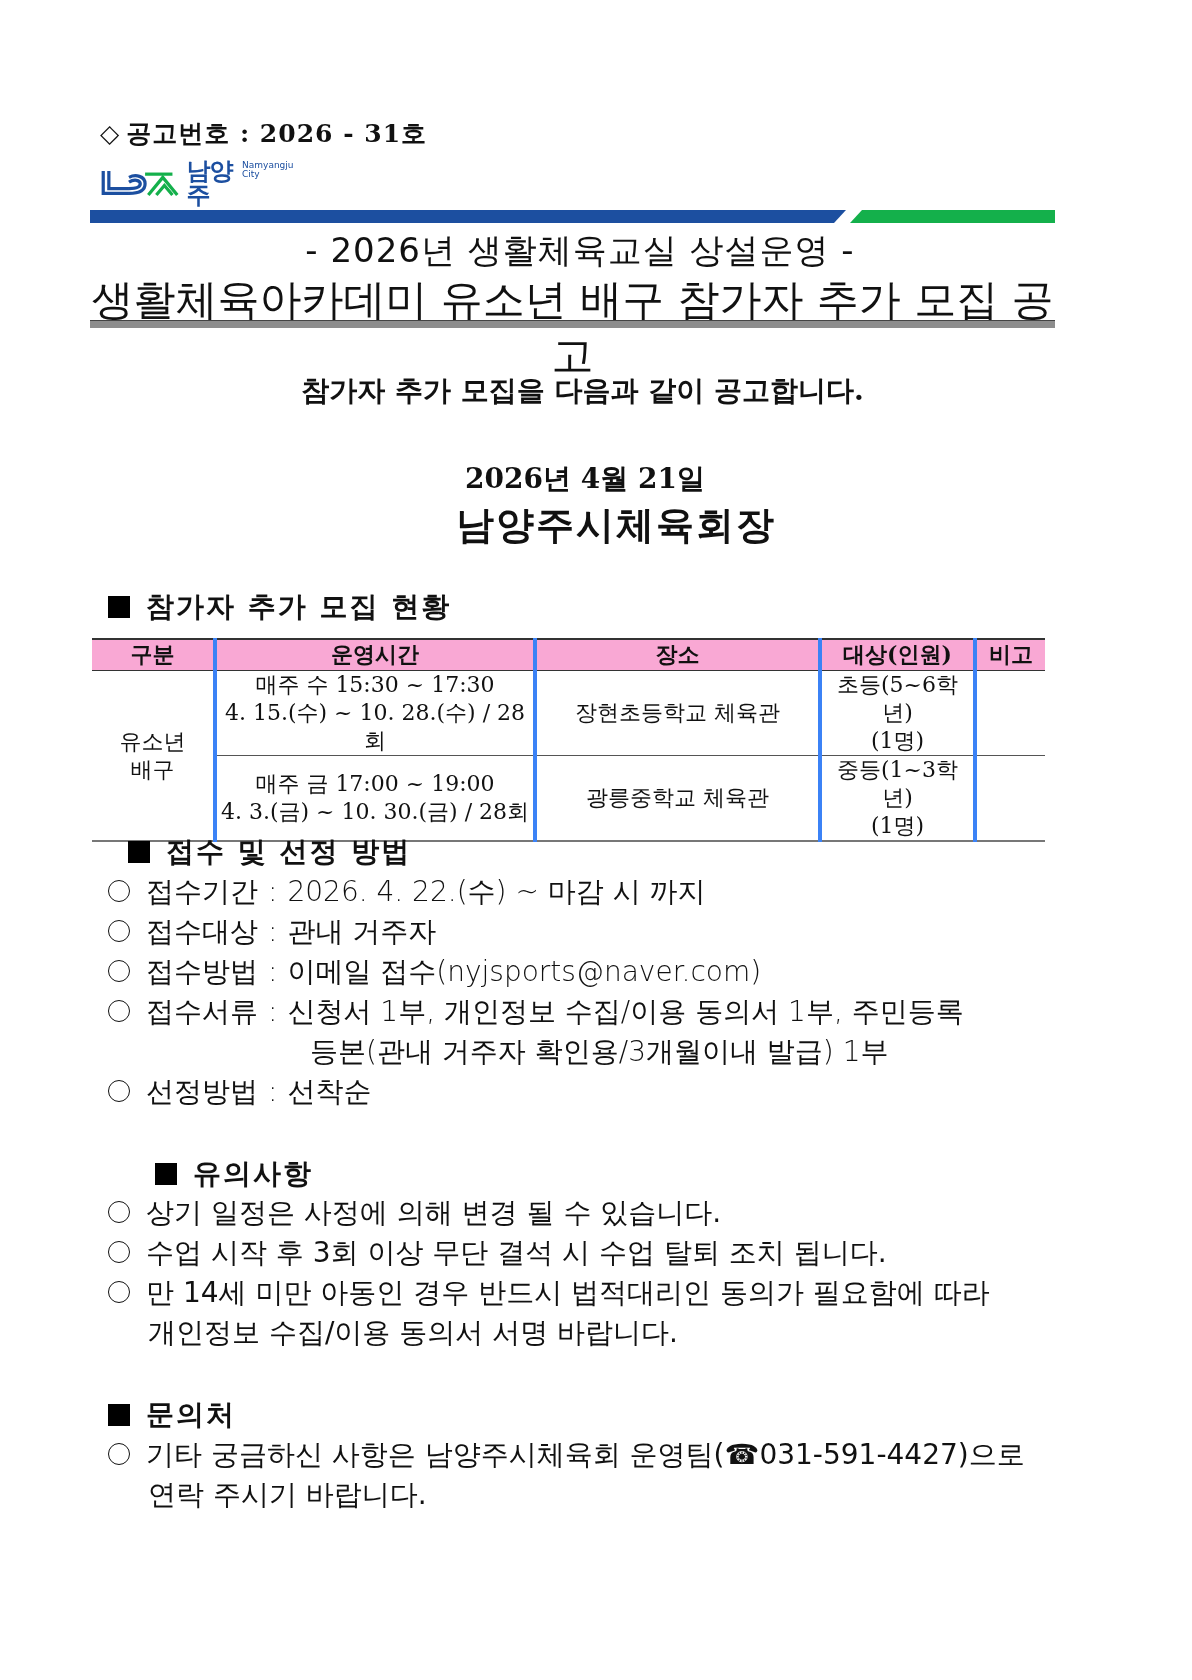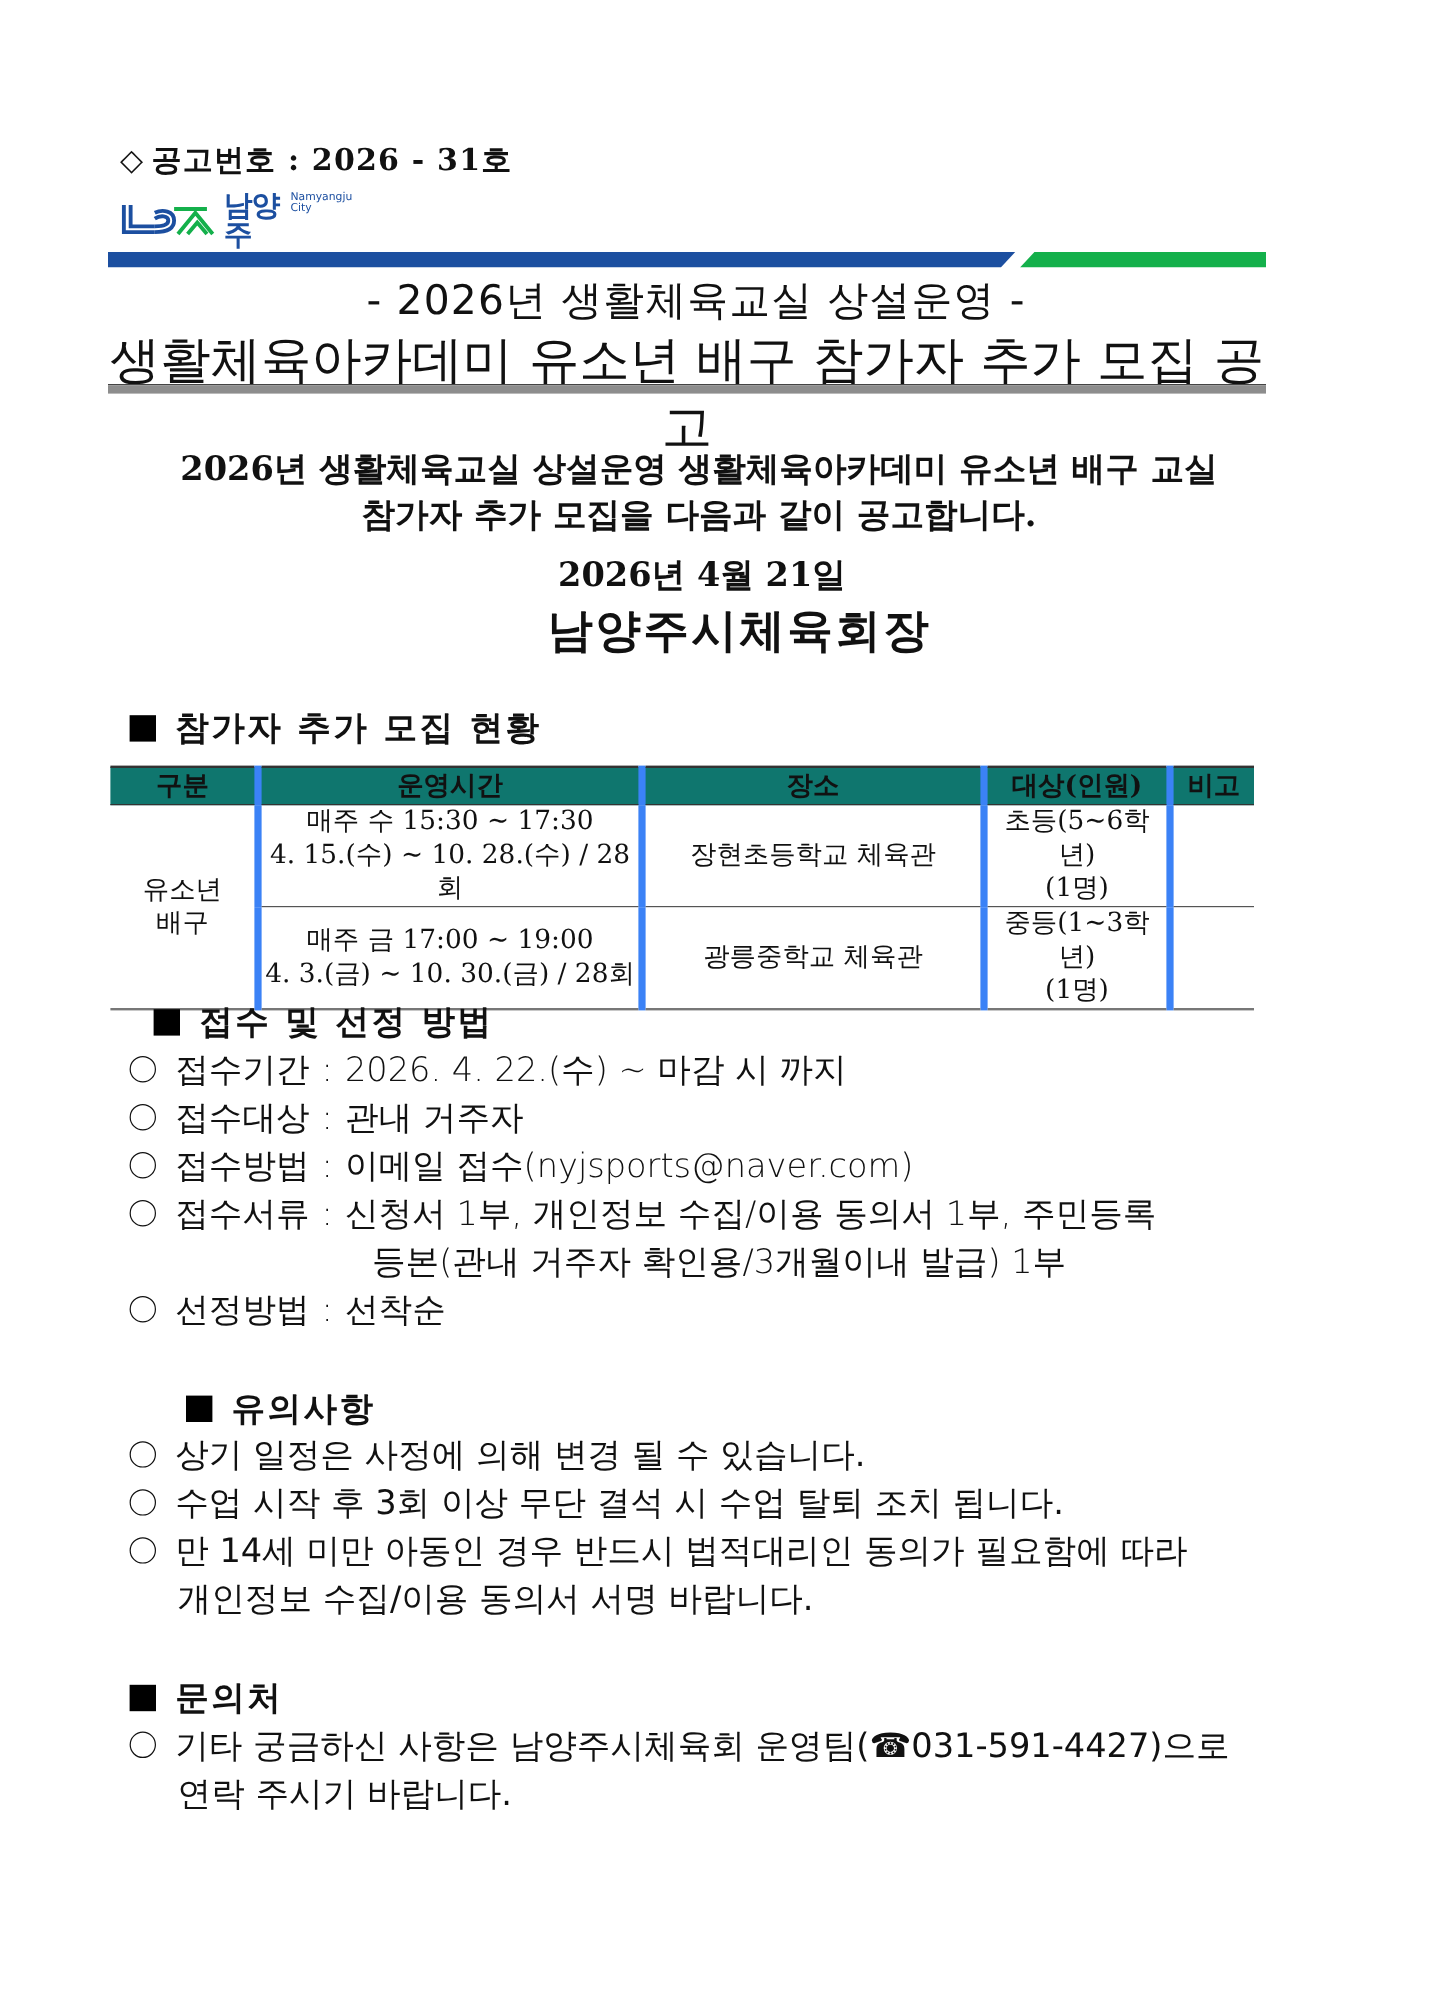--- a/index.html
+++ b/index.html
@@ -32,25 +32,25 @@
     .org { left: 0; width: 1170px; top: 500px; text-align: center; font-size: 38px; font-family: "DejaVu Sans", sans-serif; font-weight: bold; letter-spacing: 2px; margin-left: 31px; }
 
     .section-head { left: 108px; font-size: 28px; font-weight: bold; letter-spacing: 2px; display: flex; align-items: center; }
     .section-head .sq { display: inline-block; width: 22px; height: 22px; background: #000; margin-right: 16px; }
 
     table.status {
       position: absolute; left: 92px; top: 638px; width: 953px;
       border-collapse: collapse; font-size: 22px; font-family: "DejaVu Serif", serif;
     }
     table.status th {
-      background: #0f766e; font-weight: bold; height: 29px; padding: 0;
+      background: #f9a8d4; font-weight: bold; height: 29px; padding: 0;
       border-top: 2px solid #333; border-bottom: 1px solid #333; font-size: 22px;
     }
     table.status td { text-align: center; padding: 0; line-height: 28px; height: 58px; border-bottom: 1px solid #555; }
-    table.status .vl { border-left: 6px solid #3b82f6; margin-left: 40px; }
+    table.status .vl { border-left: 4px solid #3b82f6; margin-left: 40px; }
     table.status tr.last td { border-bottom: 2px solid #777; }
     table.status td.cat { border-bottom: 2px solid #777; }
 
     .bullet-list { left: 108px; font-size: 28px; line-height: 40px; }
     .bl-item { display: flex; align-items: flex-start; }
     .circle { display: inline-block; width: 22px; height: 22px; border: 1.6px solid #111; border-radius: 50%; margin: 8px 16px 0 0; flex: 0 0 auto; box-sizing: border-box; }
     .lbl { white-space: nowrap; }
     .colon { margin: 0 10px; }
     .cont { padding-left: 202px; }
     .cont2 { padding-left: 40px; }
@@ -86,21 +86,20 @@
     <polygon points="772,0 965,0 965,13 760,13" fill="#14b04b"></polygon>
   </svg>
 </div>
 
 <div class="abs subtitle">- 2026년 생활체육교실 상설운영 -</div>
 <div class="abs title">생활체육아카데미 유소년 배구 참가자 추가 모집 공고</div>
 <div class="abs title-rule-dark"></div>
 <div class="abs title-rule"></div>
 
 <div class="abs intro">
-  <div>2026년 생활체육교실 상설운영 생활체육아카데미 유소년 배구 교실</div>
   <div>참가자 추가 모집을 다음과 같이 공고합니다.</div>
 </div>
 <div class="abs date">2026년 4월 21일</div>
 <div class="abs org">남양주시체육회장</div>
 
 <div class="abs section-head" style="top:588px;">
   <span class="sq"></span>
   <span>참가자 추가 모집 현황</span>
 </div>
 

